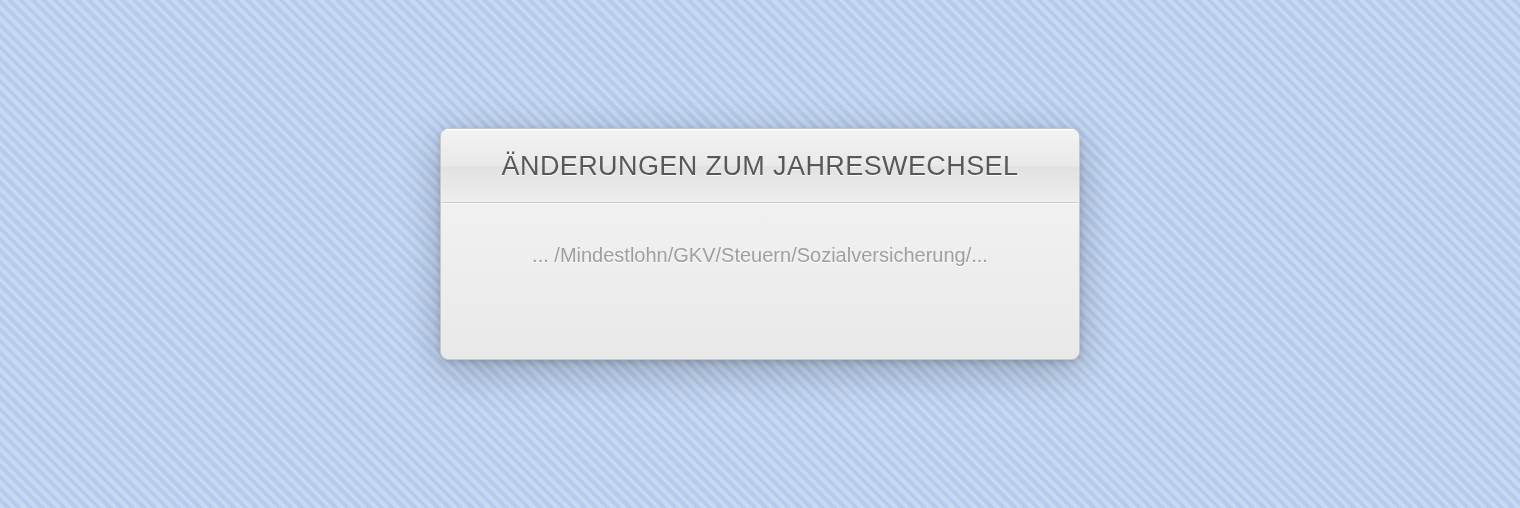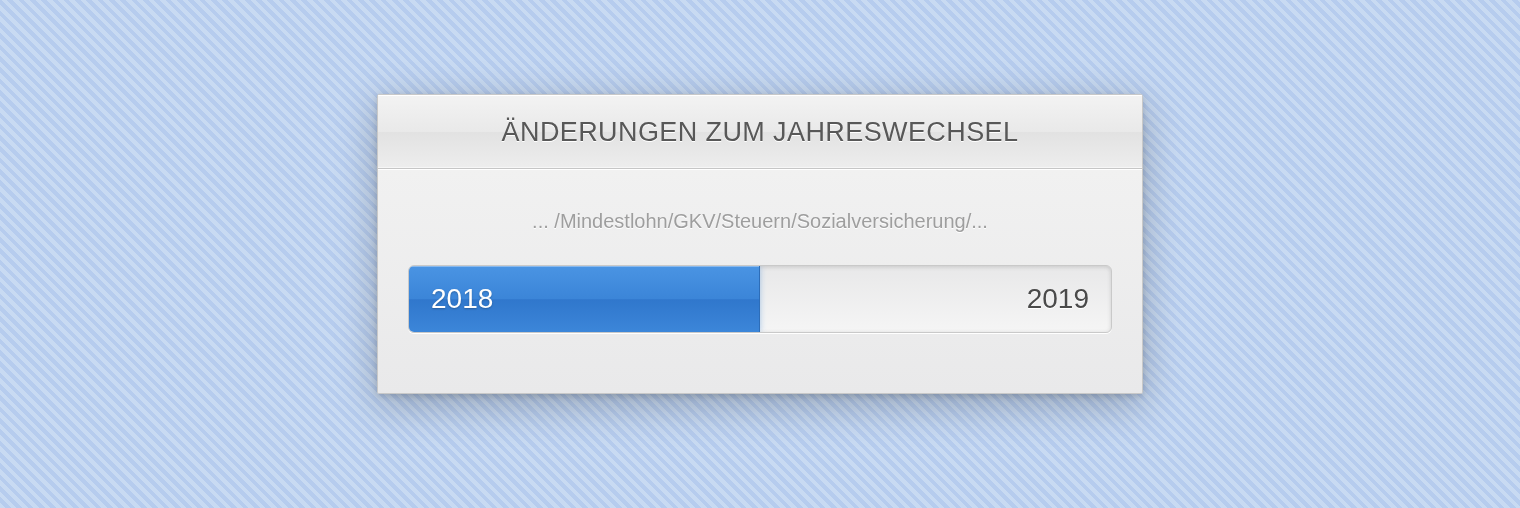--- a/index.html
+++ b/index.html
@@ -19,25 +19,25 @@
         #c8daf2 4px,
         #b6ccee 4px,
         #b6ccee 8px
       );
       display: flex;
       align-items: center;
       justify-content: center;
     }
 
     .window {
-      width: 766px;
+      width: 640px;
       margin-top: -20px;
       background: linear-gradient(#f4f4f4, #eaeaea);
       border: 1px solid #c8c8c8;
-      border-radius: 2px;
+      border-radius: 9px;
       box-shadow:
         0 10px 40px rgba(0,0,0,0.25),
         0 2px 6px rgba(0,0,0,0.15),
         inset 0 1px 0 #ffffff,
         inset 0 -1px 2px rgba(0,0,0,0.05);
       overflow: hidden;
     }
 
     .window-titlebar {
       background: linear-gradient(#f3f3f3 0%, #e9e9e9 50%, #e2e2e2 51%, #ededed 100%);
@@ -117,19 +117,14 @@
 </head>
 <body>
 
 <div class="window">
   <div class="window-titlebar">
     <div class="window-title">ÄNDERUNGEN ZUM JAHRESWECHSEL</div>
   </div>
   <div class="window-body">
     <div class="subtitle">... /Mindestlohn/GKV/Steuern/Sozialversicherung/...</div>
 
-    <div class="progress-frame">
-      <div class="progress-fill" style="width:50%"></div>
-      <div class="progress-label-start">2018</div>
-      <div class="progress-label-end">2019</div>
-    </div>
   </div>
 </div>
 
 </body></html>

